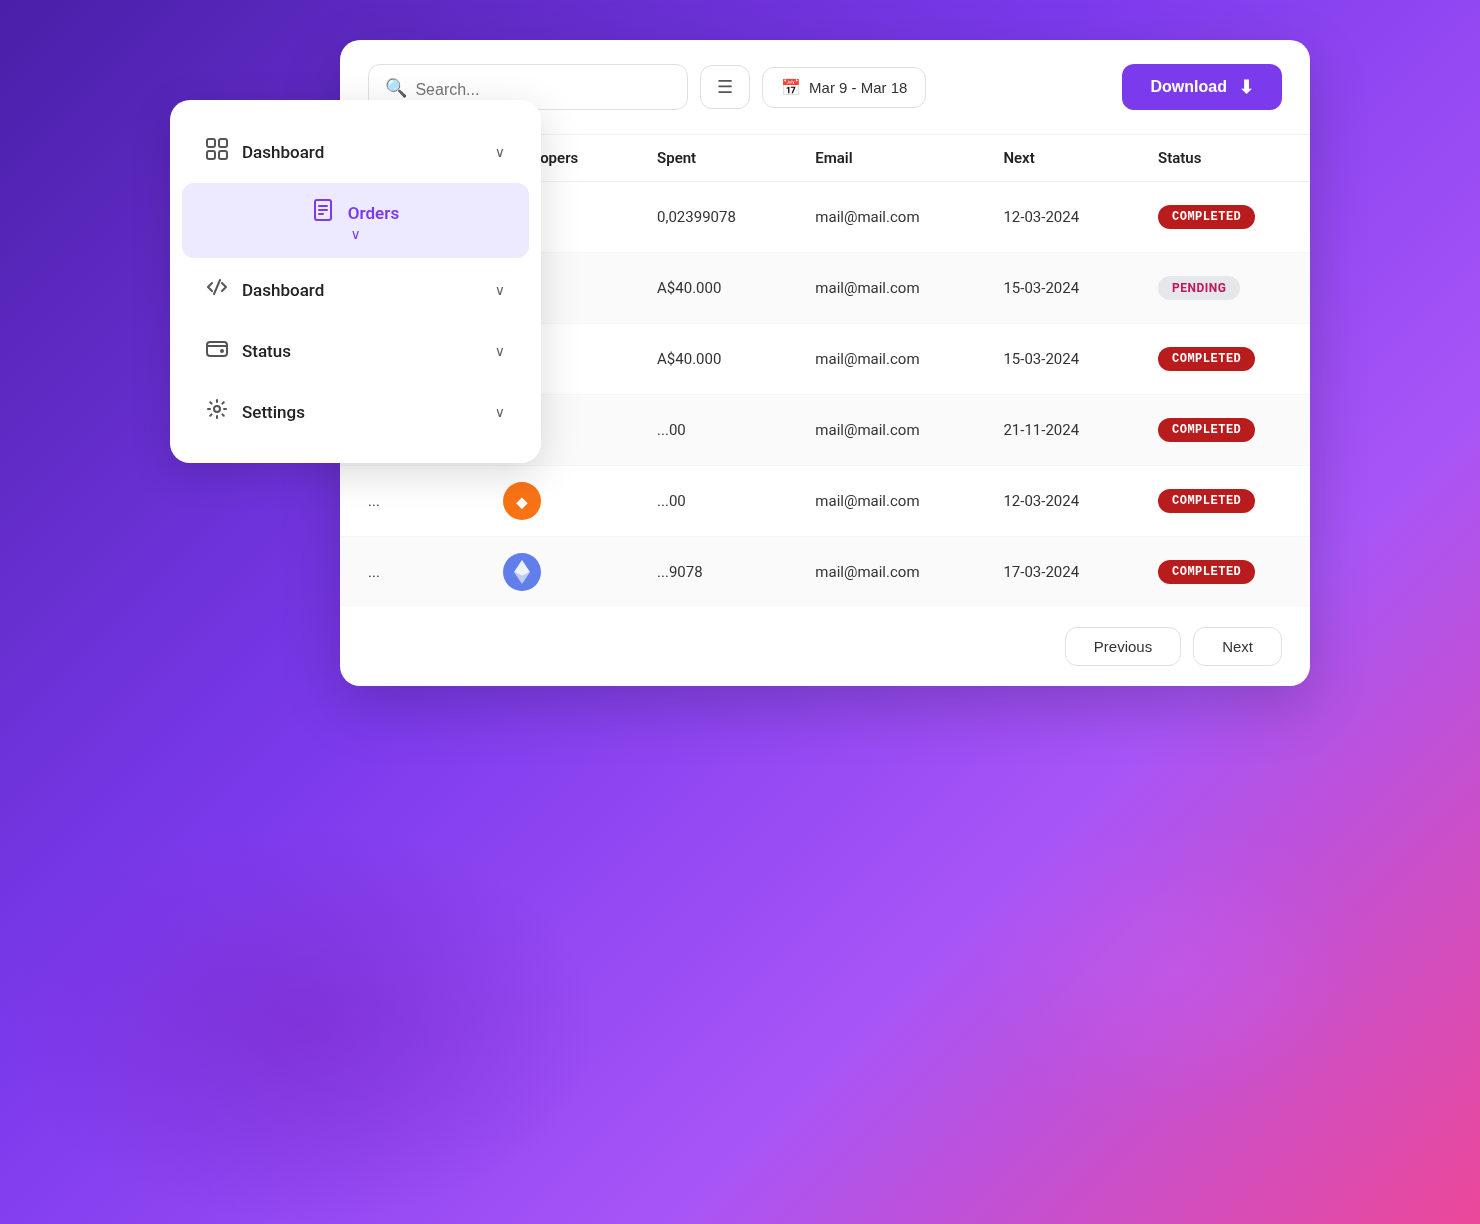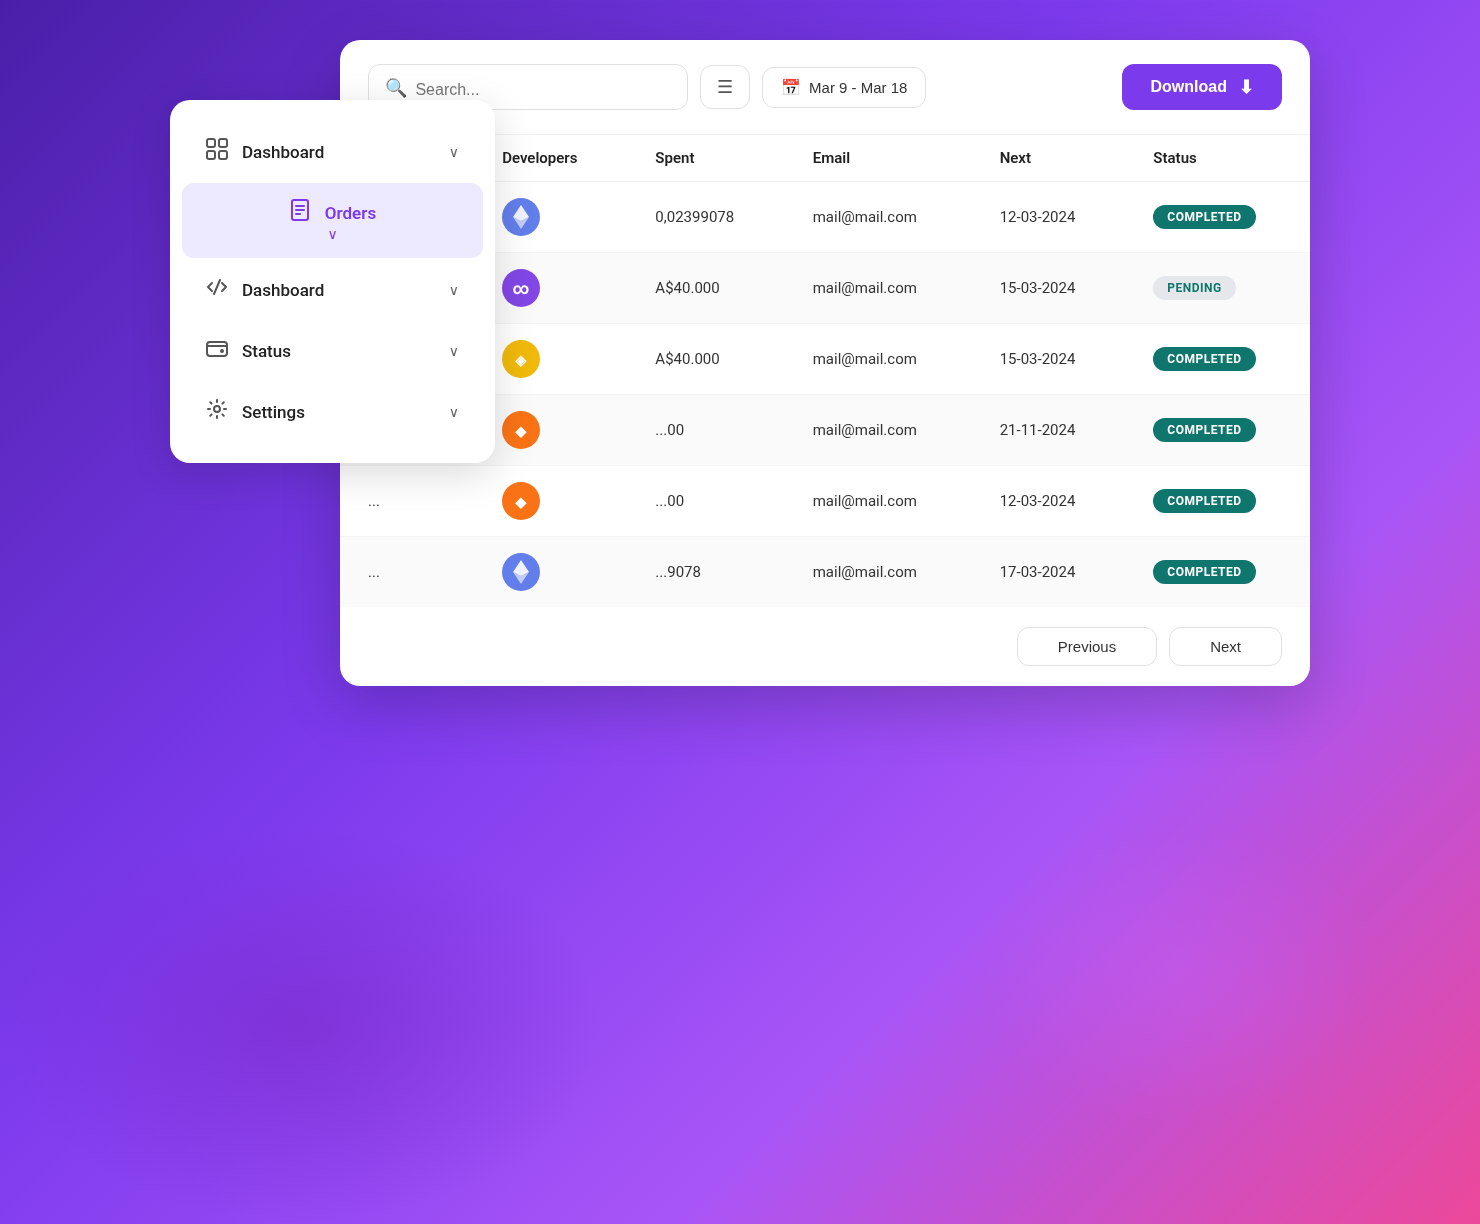--- a/index.html
+++ b/index.html
@@ -147,47 +147,47 @@
 
     
     .badge {
       display: inline-block;
       padding: 5px 14px;
       border-radius: 20px;
       font-size: 12px;
       font-weight: 700;
       letter-spacing: 0.5px;
     }
-    .badge-completed { background: #0f766e; color: #fff; }
-    .badge-pending { background: #e5e7eb; color: #0f766e; }
+    .badge-completed { background: #b91c1c; color: #fff; font-family: Liberation Mono, monospace; }
+    .badge-pending { background: #e5e7eb; color: #be185d; }
 
     
     .pagination {
       display: flex;
       justify-content: flex-end;
       gap: 12px;
       padding: 20px 28px;
     }
     .pagination-btn {
       border: 1.5px solid #e0e0e0;
       border-radius: 12px;
-      padding: 10px 40px;
+      padding: 10px 28px;
       font-size: 15px;
       font-weight: 500;
       color: #333;
       background: #fff;
       cursor: pointer;
     }
 
     
     .sidebar {
       position: absolute;
       left: 0;
       top: 60px;
-      width: 325px;
+      width: 371px;
       background: #fff;
       border-radius: 20px;
       box-shadow: 0 10px 40px rgba(0,0,0,0.15);
       padding: 20px 0;
       z-index: 10;
     }
 
     .sidebar-item {
       display: flex;
       align-items: center;

